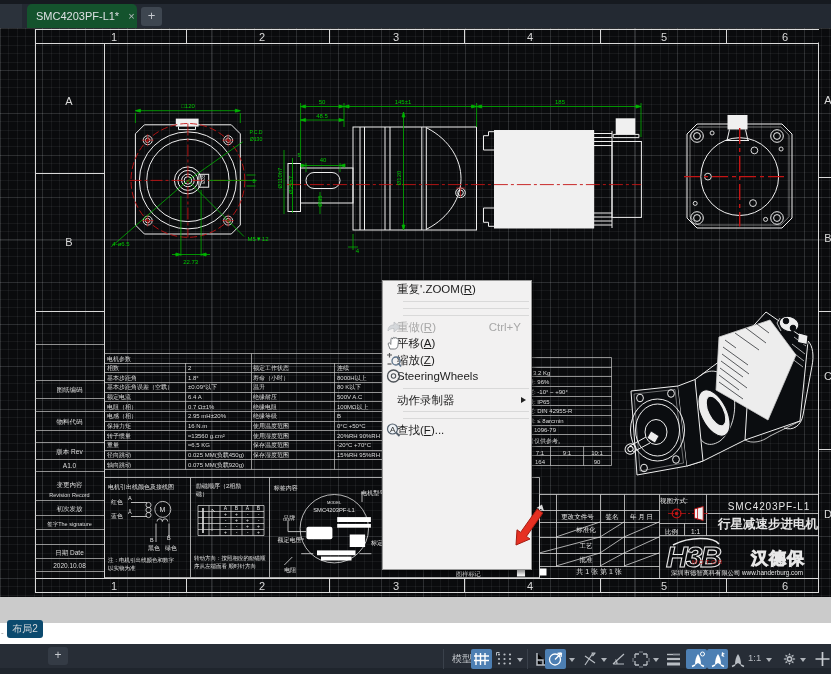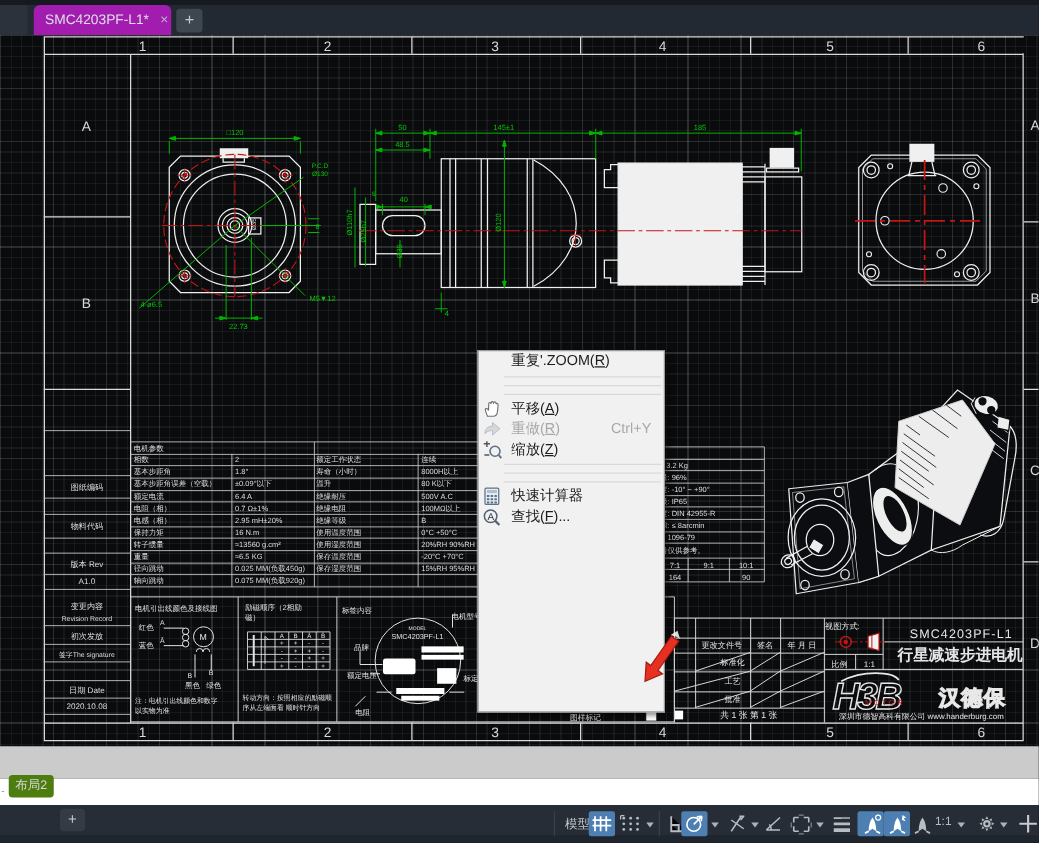--- a/index.html
+++ b/index.html
@@ -1,34 +1,34 @@
 <!DOCTYPE html>
 <html><head><meta charset="utf-8"><style>
 *{margin:0;padding:0;box-sizing:border-box}
 html,body{width:831px;height:674px;overflow:hidden;background:#0c0e11;font-family:"Liberation Sans",sans-serif}
 #tabbar{position:absolute;left:0;top:0;width:831px;height:28px;background:#232932}
 #tabtop{position:absolute;left:0;top:0;width:831px;height:4px;background:#161a20}
 #tab0{position:absolute;left:0;top:4px;width:22px;height:24px;background:#2b323b}
-#tab1{position:absolute;left:27px;top:4px;width:110px;height:24px;background:#a21caf;border-radius:5px 5px 0 0;color:#dde0e3;font-size:11px;line-height:24px;text-align:left;padding-left:9px}
+#tab1{position:absolute;left:27px;top:4px;width:110px;height:24px;background:#14532d;border-radius:5px 5px 0 0;color:#dde0e3;font-size:11px;line-height:24px;text-align:left;padding-left:9px}
 #tab1 .x{color:#b6babf;margin-left:6px;font-size:11px}
 #tabplus{position:absolute;left:141px;top:7px;width:21px;height:19px;background:#3e4650;border-radius:3px;color:#c6cacf;font-size:13px;line-height:18px;text-align:center}
 #canvas{position:absolute;left:0;top:28px;width:831px;height:569px;background-color:#0a0b0d;
 background-image:
  repeating-linear-gradient(to right,rgba(225,230,235,.10) 0 1px,transparent 1px 42.3px),
  repeating-linear-gradient(to bottom,rgba(225,230,235,.10) 0 1px,transparent 1px 42.3px),
  repeating-linear-gradient(to right,rgba(200,205,210,.065) 0 1px,transparent 1px 8.46px),
  repeating-linear-gradient(to bottom,rgba(200,205,210,.065) 0 1px,transparent 1px 8.46px);}
 #cmdgray{position:absolute;left:0;top:597px;width:831px;height:26px;background:#cbcbcb}
 #cmdwhite{position:absolute;left:0;top:623px;width:831px;height:20.5px;background:#ffffff;color:#888;font-size:8px;padding:5px 0 0 1px}
 #bottombar{position:absolute;left:0;top:643.5px;width:831px;height:30.5px;background:#272d36}
 #bbdark{position:absolute;left:0;top:668px;width:831px;height:6px;background:#1f252d}
-#ltab{position:absolute;left:7px;top:620px;width:36px;height:18px;background:#4d7c0f;border-radius:3px;color:#d6d9dc;font-size:10px;text-align:center;line-height:18px}
+#ltab{position:absolute;left:7px;top:620px;width:36px;height:18px;background:#0c4a6e;border-radius:3px;color:#d6d9dc;font-size:10px;text-align:center;line-height:18px}
 #lplus{position:absolute;left:48px;top:647px;width:20px;height:18px;background:#343b45;border-radius:3px;color:#c6cacf;font-size:12px;text-align:center;line-height:17px}
 #menu{position:absolute;left:382px;top:280px;width:150px;height:290px;background:#f2f1f1;border:1px solid #9a9a9a;box-shadow:3px 3px 4px rgba(0,0,0,.45);font-size:11.5px;color:#1c1c1c}
-.mi{position:relative;height:16.5px;line-height:16.5px;padding-left:26px;white-space:nowrap}
+.mi{position:relative;height:16.5px;line-height:16.5px;padding-left:14px;white-space:nowrap}
 .msep{height:7px;position:relative}
 .msep:after{content:"";position:absolute;left:20px;right:2px;top:3px;border-top:1px solid #d9d9d9}
 .mi .arr{position:absolute;right:5px;top:5.2px;width:0;height:0;border-left:5px solid #222;border-top:3.5px solid transparent;border-bottom:3.5px solid transparent}
 .mi.dis{color:#a8a8a8}
 .mi .rt{position:absolute;right:10px;color:#a8a8a8}
 .mi.hl{background:#45b6e2}
 .mi .ic{position:absolute;left:2px;top:0px;width:17px;height:16px}
 .mi u{text-decoration:underline}
 .sicon{position:absolute;top:649px;width:21px;height:20px}
 .sbtn{background:#4d7fb3;border-radius:2px}
@@ -501,50 +501,40 @@
   </svg>
 <div style="position:absolute;left:800px;top:658px;width:0;height:0;border-top:4px solid #aeb3b9;border-left:3.5px solid transparent;border-right:3.5px solid transparent"></div>
 <svg class="sicon" style="left:812px" viewBox="0 0 21 20">
     <path d="M10.5 3v14 M3.5 10h14" stroke="#c8ccd1" stroke-width="1.7"></path>
   </svg>
 <div id="menu">
 <div class="mi">重复'.ZOOM(<u>R</u>)</div>
 <div class="msep"></div>
 <div class="msep"></div>
 <div class="msep"></div>
+<div class="mi dis"><svg class="ic" viewBox="0 0 17 16">
+        <path d="M15 8 L9 3 L9 6 C5 6 3 8 3 12 C5 9.5 7 9.5 9 9.5 L9 13 Z" fill="#d5d8db" stroke="#bcbfc3" stroke-width=".8"></path>
+      </svg>重做(<u>R</u>)<span class="rt">Ctrl+Y</span></div>
 <div class="mi"><svg class="ic" viewBox="0 0 17 16">
         <path d="M5 14 C4 11 2.5 9 3.5 8 C4.3 7.4 5.2 8.2 5.8 9.4 L6 4.2 C6 2.6 7.6 2.6 7.7 4.1 L8 3 C8.5 1.8 9.7 2.2 9.8 3.4 L10.1 3 C10.8 2 11.9 2.6 11.8 3.8 L12 4 C12.8 3.4 13.6 4 13.5 5 L13 10 C12.8 12.5 11.5 14 9.5 14 Z" fill="#fff" stroke="#6b6f74" stroke-width=".9"></path>
       </svg>平移(<u>A</u>)</div>
-<div class="mi dis"><svg class="ic" viewBox="0 0 17 16">
-        <path d="M15 8 L9 3 L9 6 C5 6 3 8 3 12 C5 9.5 7 9.5 9 9.5 L9 13 Z" fill="#d5d8db" stroke="#bcbfc3" stroke-width=".8"></path>
-      </svg>重做(<u>R</u>)<span class="rt">Ctrl+Y</span></div>
 <div class="mi"><svg class="ic" viewBox="0 0 17 16">
         <path d="M2 3 h5 M4.5 1 v4.5" stroke="#555" stroke-width="1.2"></path>
         <path d="M2.5 12 h4" stroke="#555" stroke-width="1.2"></path>
         <circle cx="11" cy="9" r="4" stroke="#5c7289" stroke-width="1.3" fill="none"></circle>
         <path d="M14 12 L16 14.5" stroke="#5c7289" stroke-width="1.6"></path>
       </svg>缩放(<u>Z</u>)</div>
+<div class="mi"><svg class="ic" viewBox="0 0 17 16">
+        <circle cx="8.5" cy="8" r="6" stroke="#4d5257" stroke-width="1.3" fill="none"></circle>
+        <circle cx="8.5" cy="8" r="2.2" stroke="#4d5257" stroke-width="1.1" fill="none"></circle>
+      </svg>SteeringWheels</div>
+<div class="msep"></div>
+<div class="mi">动作录制器<span class="arr"></span></div>
 <div class="msep"></div>
 <div class="msep"></div>
-<div class="msep"></div>
-<div class="mi"><svg class="ic" viewBox="0 0 17 16">
-        <rect x="3" y="1.5" width="11" height="13" rx="1" fill="#e9eef3" stroke="#5c7289" stroke-width="1"></rect>
-        <rect x="4.5" y="3" width="8" height="2.5" fill="#aebfd0"></rect>
-        <g fill="#5c7289">
-          <rect x="4.5" y="7" width="2" height="1.6"></rect>
-          <rect x="7.5" y="7" width="2" height="1.6"></rect>
-          <rect x="10.5" y="7" width="2" height="1.6"></rect>
-          <rect x="4.5" y="9.6" width="2" height="1.6"></rect>
-          <rect x="7.5" y="9.6" width="2" height="1.6"></rect>
-          <rect x="10.5" y="9.6" width="2" height="1.6"></rect>
-          <rect x="4.5" y="12.2" width="2" height="1.6"></rect>
-          <rect x="7.5" y="12.2" width="2" height="1.6"></rect>
-          <rect x="10.5" y="12.2" width="2" height="1.6"></rect>
-        </g>
-      </svg>快速计算器</div>
 <div class="mi"><svg class="ic" viewBox="0 0 17 16">
         <circle cx="7.5" cy="7" r="5" fill="#eef2f6" stroke="#55616e" stroke-width="1.2"></circle>
         <text x="5" y="10" font-size="8" fill="#333" font-family="Liberation Sans">A</text>
         <path d="M11 10.5 L14.5 14" stroke="#55616e" stroke-width="1.8"></path>
       </svg>查找(<u>F</u>)...</div>
 </div>
 <svg id="redarrow" style="position:absolute;left:495px;top:495px" width="52" height="56" viewBox="495 495 52 56">
     <polygon points="516,545 517,529.8 520.6,532.4 537.1,509 542.9,513 526.4,536.4 530,539" fill="#e63022" stroke="#a51c12" stroke-width="1"></polygon>
     <polygon points="536.5,508 542,504.5 544,511 541.5,509.5" fill="#fff" opacity=".85"></polygon>
   </svg>

